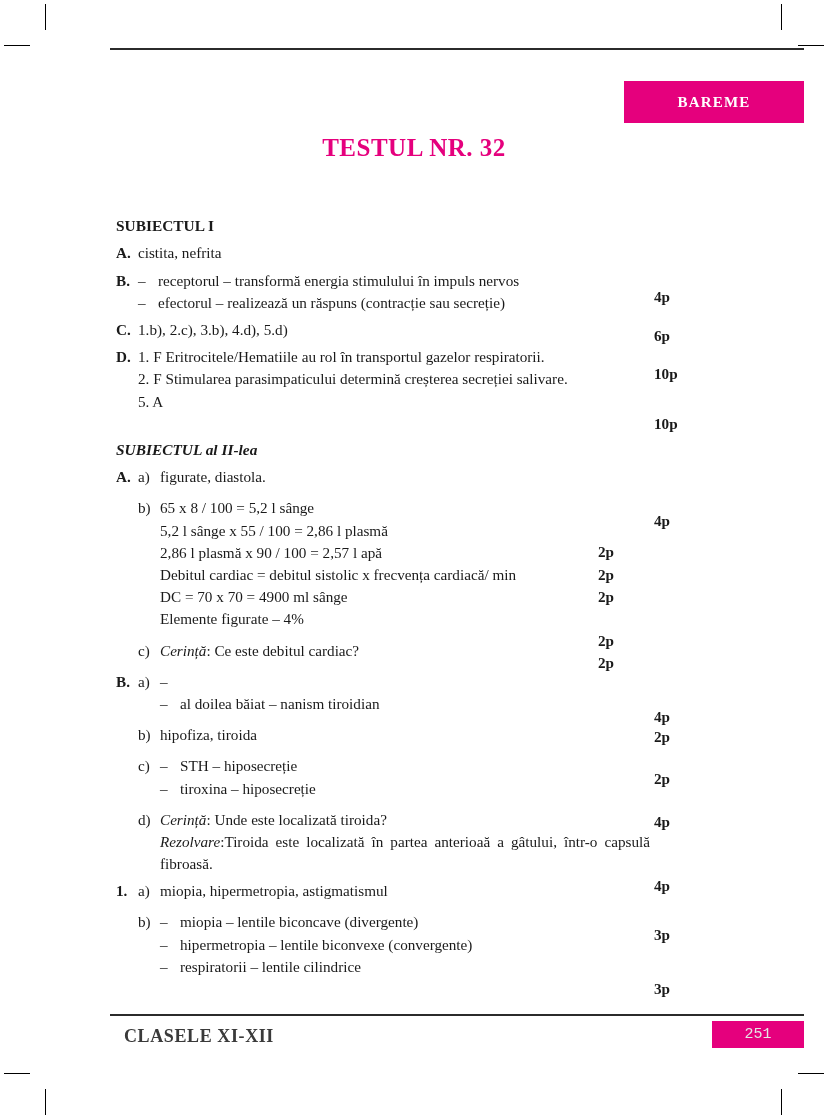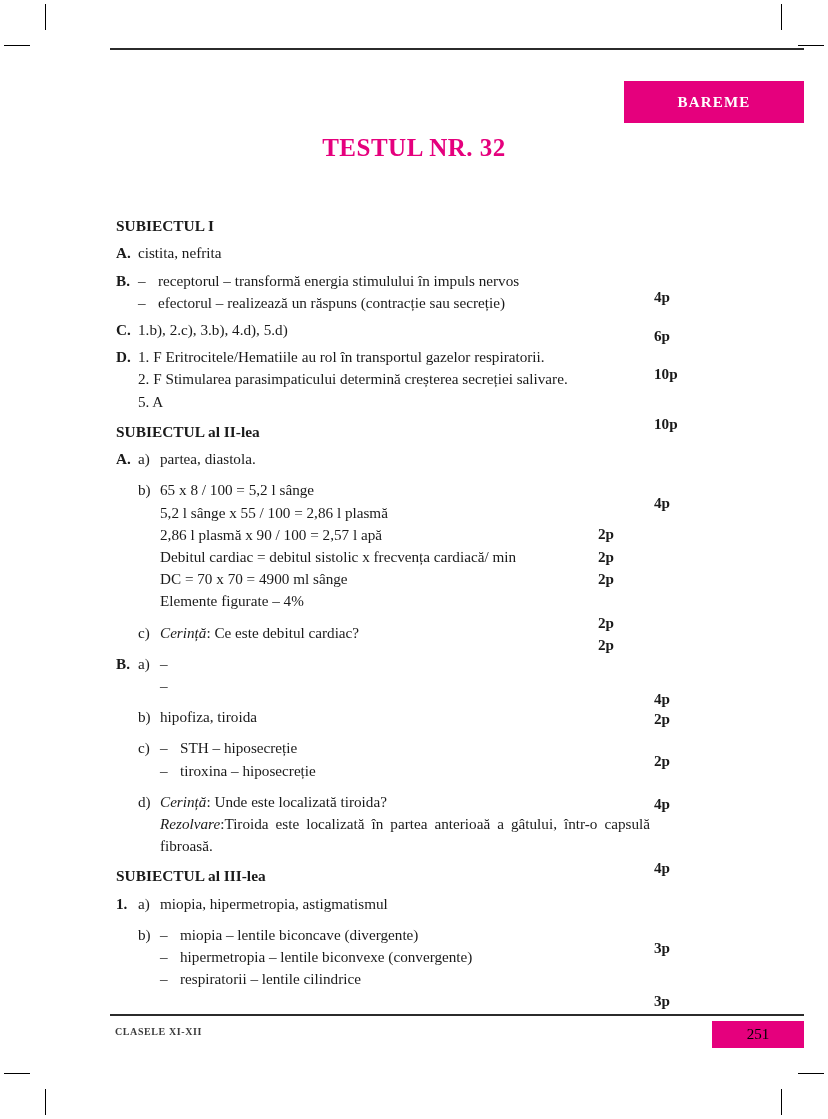--- a/index.html
+++ b/index.html
@@ -81,21 +81,21 @@
     width: 590px;
     font-size: 15.2px;
     line-height: 1.46;
   }
 
   .section-head {
     font-weight: bold;
     font-size: 15.4px;
     margin: 7px 0 3px 0;
   }
-  .section-head.tight { margin-top: 8px; }
+  .section-head.tight { margin-top: 26px; font-style: italic; }
 
   
   .row {
     display: flex;
     align-items: flex-start;
     position: relative;
     margin-top: 5px;
   }
   .lbl {
     flex: 0 0 auto;
@@ -136,41 +136,41 @@
   .foot-rule {
     position: absolute;
     left: 110px;
     top: 1014px;
     width: 694px;
     height: 2px;
     background: #2b2b2b;
   }
   .foot-left {
     position: absolute;
-    left: 115px;
+    left: 124px;
     top: 1026px;
     font-family: "Liberation Serif", serif;
     font-weight: bold;
-    font-size: 10px;
+    font-size: 18px;
     letter-spacing: 0.6px;
     color: #3a3a3a;
   }
   .foot-page {
     position: absolute;
     right: 24px;
     top: 1021px;
     width: 92px;
     height: 27px;
     background: #e5007d;
-    color: #000000;
+    color: #e5e5e5;
     display: flex;
     align-items: center;
     justify-content: center;
     font-size: 15px;
-    font-family: Liberation Serif, serif;
+    font-family: Liberation Mono, monospace;
   }
 </style>
 </head>
 <body>
 
 <div class="page">
 
   <div class="crop crop-v" style="left:45px; top:4px;"></div>
   <div class="crop crop-v" style="left:781px; top:4px;"></div>
   <div class="crop crop-h" style="left:4px; top:45px;"></div>
@@ -227,21 +227,21 @@
         <div>5. A</div>
       </div>
       <div class="pts mid">10p</div>
     </div>
 
     <div class="section-head tight">SUBIECTUL al II-lea</div>
 
     <div class="row">
       <div class="lbl">A.</div>
       <div class="lbl plain narrow">a)</div>
-      <div class="body">partea, diastola.</div>
+      <div class="body">figurate, diastola.</div>
       <div class="pts">4p</div>
     </div>
 
     <div class="row" style="margin-top:9px;">
       <div class="lbl plain"></div>
       <div class="lbl plain narrow">b)</div>
       <div class="body" style="position:relative;">
         <div style="position:relative;">
           <span>65 x 8 / 100 = 5,2 l sânge</span>
           <span class="pts">2p</span>
@@ -282,20 +282,21 @@
 
     <div class="row" style="margin-top:9px;">
       <div class="lbl">B.</div>
       <div class="lbl plain narrow">a)</div>
       <div class="body dash-list">
         <div>
             <span class="dash">–</span>
           </div>
         <div>
             <span class="dash">–</span>
+            <span>al doilea băiat – nanism tiroidian</span>
           </div>
       </div>
       <div class="pts mid">2p</div>
     </div>
 
     <div class="row" style="margin-top:9px;">
       <div class="lbl plain"></div>
       <div class="lbl plain narrow">b)</div>
       <div class="body">hipofiza, tiroida</div>
       <div class="pts">2p</div>
@@ -324,21 +325,20 @@
         <div>
           <span class="italic">Cerință</span><span>: Unde este localizată tiroida?</span>
         </div>
         <div class="justified">
           <span class="italic">Rezolvare</span><span>:Tiroida este localizată în partea anterioaă a gâtului, într-o capsulă fibroasă.</span>
         </div>
       </div>
       <div class="pts" style="top:22px;">4p</div>
     </div>
 
-    <div class="section-head tight">SUBIECTUL al III-lea</div>
 
     <div class="row">
       <div class="lbl">1.</div>
       <div class="lbl plain narrow">a)</div>
       <div class="body">miopia, hipermetropia, astigmatismul</div>
       <div class="pts">3p</div>
     </div>
 
     <div class="row" style="margin-top:9px;">
       <div class="lbl plain"></div>

